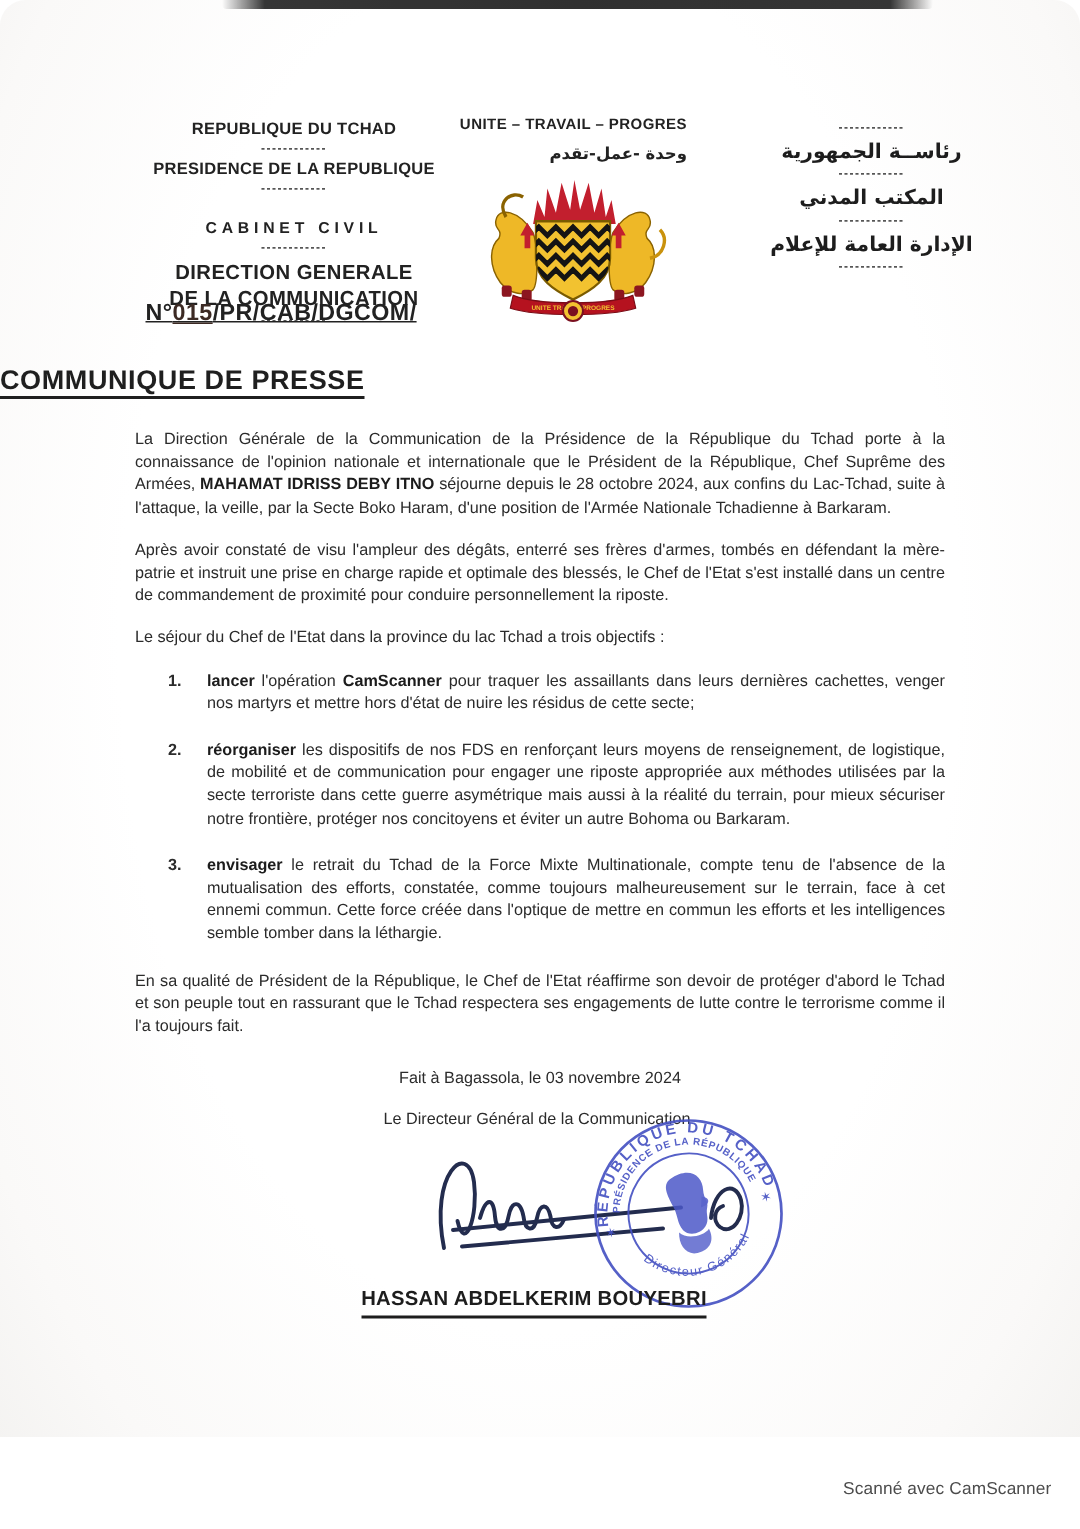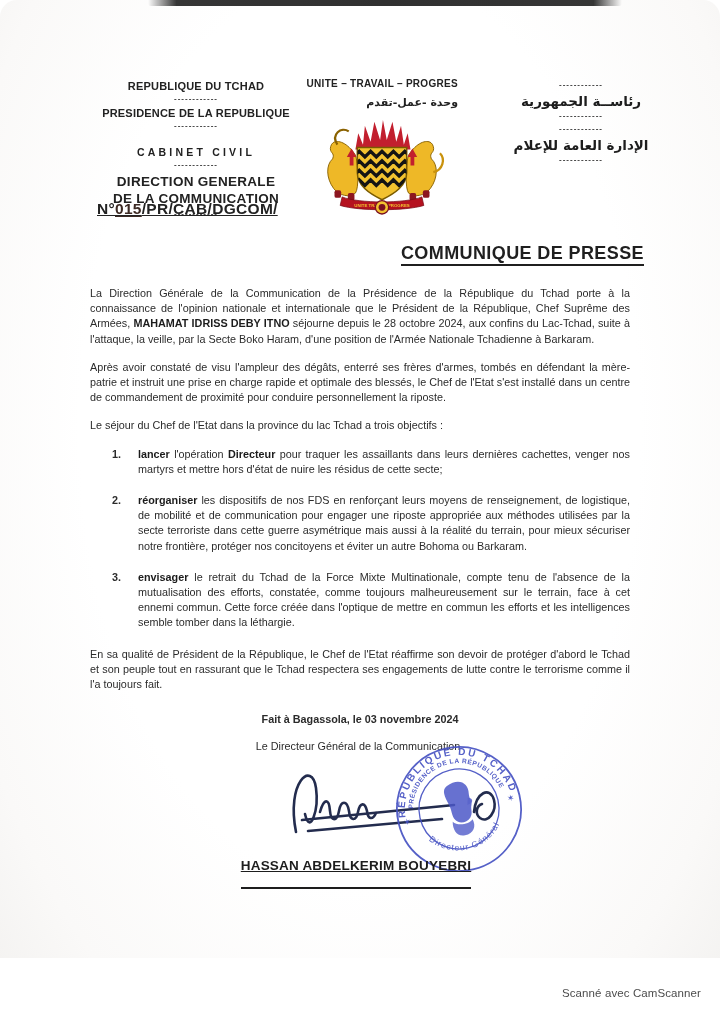--- a/index.html
+++ b/index.html
@@ -32,45 +32,45 @@
   .motto-fr{font-weight:bold;font-size:10px;letter-spacing:.3px;color:#222;}
   .motto-ar{font-family:"DejaVu Sans", sans-serif;font-weight:bold;font-size:11px;margin-top:7px;color:#222;}
   .emblem-wrap{margin-top:8px;}
   .ar-line{font-family:"DejaVu Sans", sans-serif;font-weight:bold;font-size:13.5px;color:#1d1d1d;line-height:16px;}
   .col-right .sep{direction:ltr;}
   
   .ref{position:absolute;left:97px;top:200px;font-weight:bold;font-size:15.5px;color:#222;letter-spacing:.3px;text-decoration:underline;}
   .ref .num{text-decoration:underline;text-underline-offset:2px;color:#3c2a24;}
   
   .title{
-    position:absolute;top:243px;left:0;width:644px;text-align:right;margin:0;
+    position:absolute;top:243px;left:0;width:644px;text-align:left;margin:0;
     font-size:18px;font-weight:bold;color:#1f1f1f;letter-spacing:.4px;
   }
   .title span{border-bottom:2.2px solid #1f1f1f;padding-bottom:1px;}
   
   .body{
     position:absolute;left:90px;top:286px;width:540px;
     font-size:10.8px;line-height:15.2px;color:#2b2b2b;text-align:justify;
   }
   .body p{margin:0 0 13px 0;}
   .body b{color:#1c1c1c;}
   ol.objectives{margin:2px 0 13px 0;padding:0;list-style:none;}
   ol.objectives li{display:flex;margin:0 0 16px 0;}
   ol.objectives .num{width:26px;flex:0 0 26px;padding-left:22px;font-weight:bold;}
   ol.objectives .li-text{flex:1;text-align:justify;}
-  .dateline{text-align:center;margin-top:20px !important;font-weight:bold;}
+  .dateline{text-align:center;margin-top:20px !important;}
   
   .sig-title{position:absolute;top:740px;left:0;width:716px;text-align:center;font-size:10.8px;color:#2b2b2b;}
   .signature-svg{position:absolute;left:262px;top:748px;}
   .stamp-svg{position:absolute;left:392px;top:742px;opacity:.92;}
   .sig-name{
     position:absolute;top:858px;left:0;width:712px;text-align:center;
     font-size:13.5px;font-weight:bold;color:#1d1d1d;letter-spacing:.2px;
   }
-  .sig-name span{border-bottom:2.4px solid #1d1d1d;padding-bottom:14px;text-decoration:underline;}
+  .sig-name span{border-bottom:2.4px solid #1d1d1d;padding-bottom:4px;}
   
   .bottom-band{position:absolute;left:0;top:958px;width:720px;height:61px;background:#ffffff;}
   .scanner-credit{
     position:absolute;right:19px;bottom:20px;
     font-size:11.5px;color:#4c4c4c;font-weight:400;letter-spacing:.1px;
   }
 </style>
 </head>
 <body>
 
@@ -130,41 +130,42 @@
           <circle cx="80" cy="95" r="7" fill="#f2c230" stroke="#7a1020" stroke-width="1.4"></circle>
           <circle cx="80" cy="95" r="3.6" fill="#7a1020"></circle>
         </svg>
       </div>
     </div>
 
     <div class="col-right">
       <div class="sep">------------</div>
       <div class="ar-line">رئاســة الجمهورية</div>
       <div class="sep">------------</div>
+      <div class="ar-line">المكتب المدني</div>
       <div class="sep">------------</div>
       <div class="ar-line">الإدارة العامة للإعلام</div>
       <div class="sep">------------</div>
     </div>
   </header>
 
   <div class="ref"><span>N°</span><span class="num">015</span><span>/PR/CAB/DGCOM/</span></div>
 
   <h1 class="title"><span>COMMUNIQUE DE PRESSE</span></h1>
 
   <main class="body">
     <p><span>La Direction Générale de la Communication de la Présidence de la République du Tchad porte à la connaissance de l'opinion nationale et internationale que le Président de la République, Chef Suprême des Armées, </span><b>MAHAMAT IDRISS DEBY ITNO</b><span> séjourne depuis le 28 octobre 2024, aux confins du Lac-Tchad, suite à l'attaque, la veille, par la Secte Boko Haram, d'une position de l'Armée Nationale Tchadienne à Barkaram.</span></p>
 
     <p>Après avoir constaté de visu l'ampleur des dégâts, enterré ses frères d'armes, tombés en défendant la mère-patrie et instruit une prise en charge rapide et optimale des blessés, le Chef de l'Etat s'est installé dans un centre de commandement de proximité pour conduire personnellement la riposte.</p>
 
     <p>Le séjour du Chef de l'Etat dans la province du lac Tchad a trois objectifs :</p>
 
     <ol class="objectives">
       <li>
         <span class="num">1.</span>
-        <span class="li-text"><b>lancer</b><span> l'opération </span><b>Directeur</b><span> pour traquer les assaillants dans leurs dernières cachettes, venger nos martyrs et mettre hors d'état de nuire les résidus de cette secte;</span></span>
+        <span class="li-text"><b>lancer</b><span> l'opération </span><b>CamScanner</b><span> pour traquer les assaillants dans leurs dernières cachettes, venger nos martyrs et mettre hors d'état de nuire les résidus de cette secte;</span></span>
       </li>
       <li>
         <span class="num">2.</span>
         <span class="li-text"><b>réorganiser</b><span></span><b></b><span> les dispositifs de nos FDS en renforçant leurs moyens de renseignement, de logistique, de mobilité et de communication pour engager une riposte appropriée aux méthodes utilisées par la secte terroriste dans cette guerre asymétrique mais aussi à la réalité du terrain, pour mieux sécuriser notre frontière, protéger nos concitoyens et éviter un autre Bohoma ou Barkaram.</span></span>
       </li>
       <li>
         <span class="num">3.</span>
         <span class="li-text"><b>envisager</b><span></span><b></b><span> le retrait du Tchad de la Force Mixte Multinationale, compte tenu de l'absence de la mutualisation des efforts, constatée, comme toujours malheureusement sur le terrain, face à cet ennemi commun. Cette force créée dans l'optique de mettre en commun les efforts et les intelligences semble tomber dans la léthargie.</span></span>
       </li>
     </ol>

